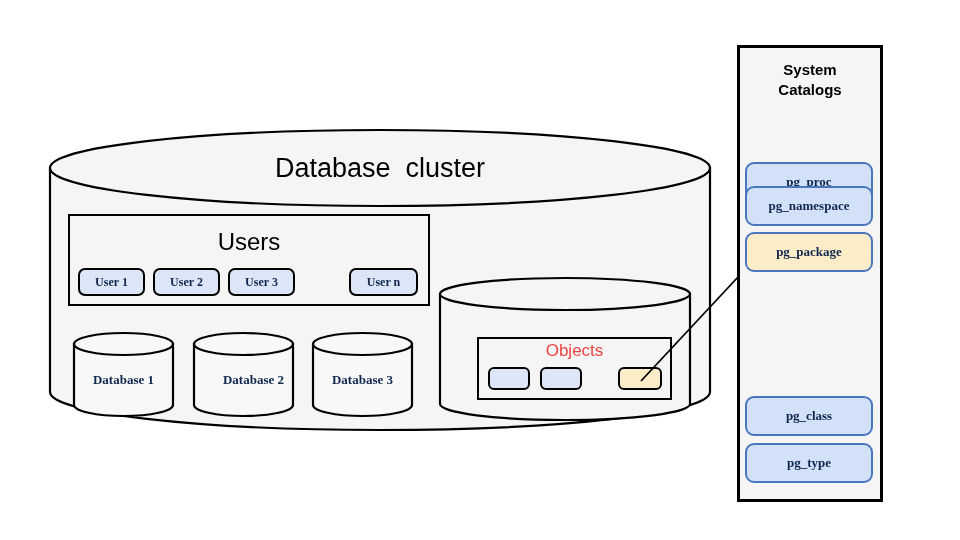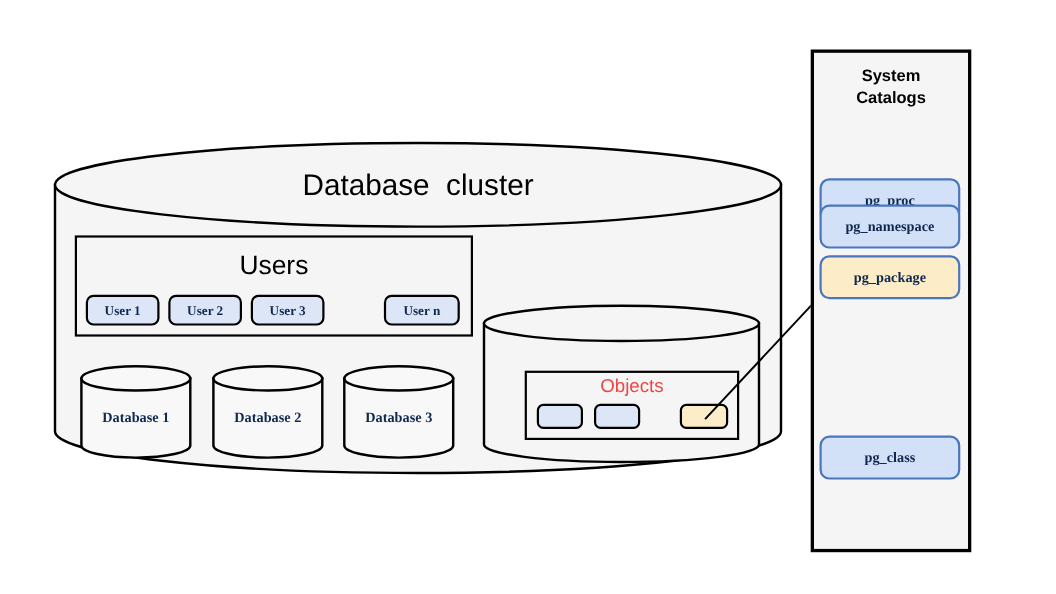--- a/index.html
+++ b/index.html
@@ -167,21 +167,21 @@
     <ellipse cx="123.5" cy="344" rx="49.5" ry="11" fill="#f8f8f8" stroke="#000000" stroke-width="2.2"></ellipse>
 
     <path d="M 194,344 L 194,405 A 49.5,11 0 0 0 293,405 L 293,344 Z" fill="#f8f8f8" stroke="#000000" stroke-width="2.2"></path>
     <ellipse cx="243.5" cy="344" rx="49.5" ry="11" fill="#f8f8f8" stroke="#000000" stroke-width="2.2"></ellipse>
 
     <path d="M 313,344 L 313,405 A 49.5,11 0 0 0 412,405 L 412,344 Z" fill="#f8f8f8" stroke="#000000" stroke-width="2.2"></path>
     <ellipse cx="362.5" cy="344" rx="49.5" ry="11" fill="#f8f8f8" stroke="#000000" stroke-width="2.2"></ellipse>
   </svg>
 
   <div class="abs db-label" style="left:74px; top:372px; width:99px;">Database 1</div>
-  <div class="abs db-label" style="left:194px; top:372px; width:99px;">Database 2</div>
+  <div class="abs db-label" style="left:194px; top:372px; width:99px;padding-left:10px;">Database 2</div>
   <div class="abs db-label" style="left:313px; top:372px; width:99px;">Database 3</div>
 
   <svg class="layer">
     <path d="M 440,294 L 440,404 A 125,16 0 0 0 690,404 L 690,294 Z" fill="#f5f5f5" stroke="#000000" stroke-width="2.2"></path>
     <ellipse cx="565" cy="294" rx="125" ry="16" fill="#f5f5f5" stroke="#000000" stroke-width="2.2"></ellipse>
   </svg>
 
   <div class="abs plain-box" style="left:477px; top:337px; width:195px; height:63px;"></div>
 
   <div class="abs obj-sans" style="left:477px; top:341px; width:195px;">Objects</div>
@@ -219,14 +219,17 @@
   </div>
 
   <div class="abs cat-box cat-yellow" style="left:745px; top:232px; width:128px; height:40px;">
     <span class="cat-label">pg_package</span>
   </div>
 
   <div class="abs cat-box cat-blue" style="left:745px; top:396px; width:128px; height:40px;">
     <span class="cat-label">pg_class</span>
   </div>
 
+  <div class="abs cat-box cat-blue" style="left:745px; top:443px; width:128px; height:40px;">
+    <span class="cat-label">pg_type</span>
+  </div>
 
 </div>
 
 </body></html>

